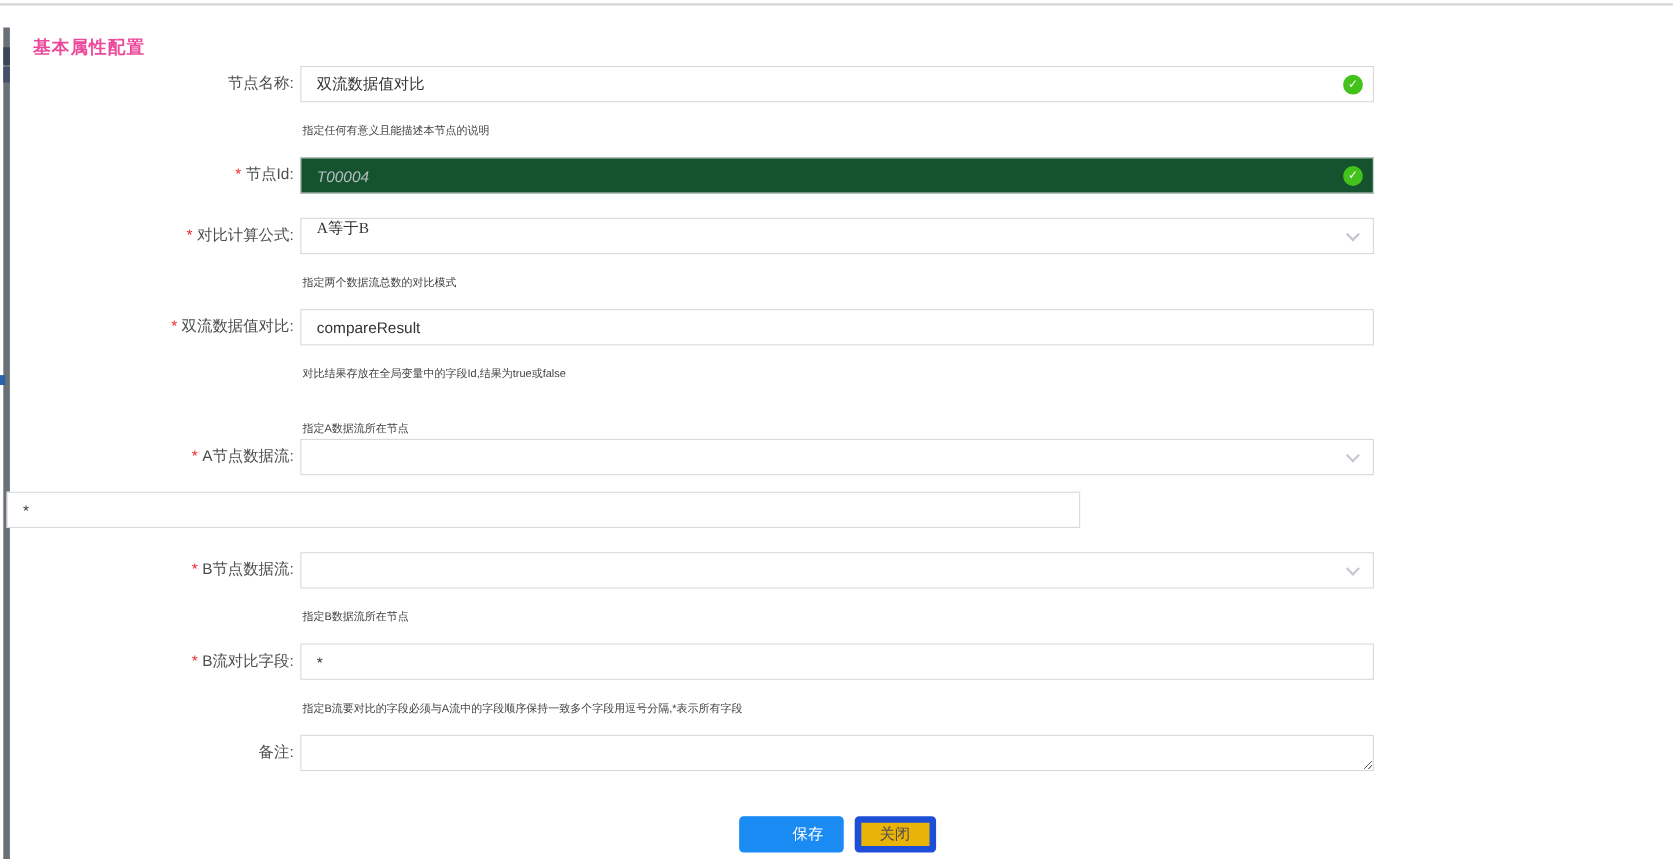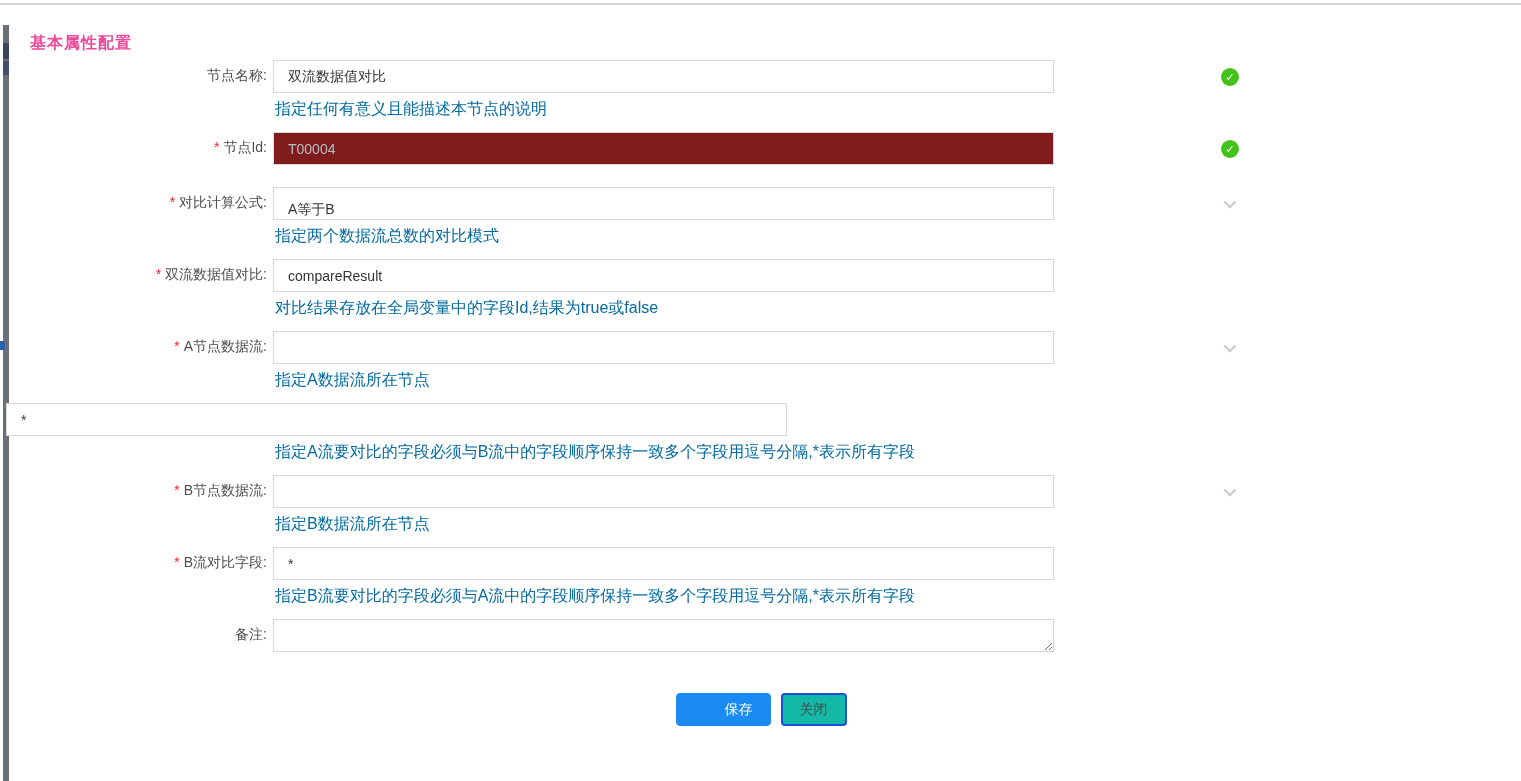--- a/index.html
+++ b/index.html
@@ -43,53 +43,54 @@
   .row { display: flex; align-items: flex-start; }
   .label-col {
     width: 267px; padding-top: 7px; padding-right: 0;
     text-align: right; font-size: 14px; color: #4d4d4d;
     white-space: nowrap;
     padding-left: 46px;
   }
   .req { color: #f5222d; margin-right: 4px; font-size: 14px; }
   .control-col { margin-left: 6px; width: 976px; position: relative; }
   .ctl {
-    width: 781px; height: 33px;
+    width: 976px; height: 33px;
     border: 1px solid #d9d9d9; border-radius: 0;
     background: #ffffff;
     font-size: 14px; color: #333333;
     padding: 0 36px 0 14px;
     outline: none;
     font-family: "Liberation Sans", "DejaVu Sans", sans-serif;
   }
   .ctl.disabled {
-    background: #7f1d1d; color: #b8bcc2;
+    background: #14532d; color: #b8bcc2; font-style: italic;
   }
   .select-box {
-    display: flex; align-items: flex-end;
+    display: flex; align-items: flex-start;
     cursor: pointer;
+    font-family: Liberation Serif, serif;
   }
   .select-box .sel-value { flex: 1; font-size: 14px; color: #333; }
   .chevron {
     position: absolute; right: 16px; top: 12px;
     width: 9px; height: 9px;
     border-right: 2px solid #c5c8ce; border-bottom: 2px solid #c5c8ce;
     transform: rotate(45deg) translateY(-2px);
   }
   .check-badge {
     position: absolute; right: 10px; top: 8px;
     width: 18px; height: 18px; border-radius: 50%;
     background: #42c21a; color: #ffffff;
     font-size: 11px; font-weight: bold;
     display: flex; align-items: center; justify-content: center;
     line-height: 1;
   }
   .helper {
-    margin-top: 7px; margin-left: 2px;
-    font-size: 16px; color: #0369a1;
+    margin-top: 18px; margin-left: 2px;
+    font-size: 10px; color: #404040;
     height: 17px; line-height: 17px;
   }
   textarea.ctl {
     height: 33px; min-height: 33px;
     padding-top: 7px; resize: both; display: block;
   }
   .remarks-item { margin-bottom: 41px; }
   .btn-row {
     display: flex; justify-content: center; align-items: center;
     width: 976px; margin-left: 273px; gap: 10px;
@@ -97,21 +98,21 @@
   .btn {
     height: 33px; padding: 0 17px;
     border-radius: 4px; font-size: 14px;
     cursor: pointer;
     font-family: "Liberation Sans", "DejaVu Sans", sans-serif;
   }
   .btn-primary {
     background: #1b8bf4; border: 1px solid #1b8bf4; color: #ffffff; padding-left: 48px;
   }
   .btn-default {
-    background: #14b8a6; border: 2px solid #1d4ed8; color: #4d4d4d;
+    background: #eab308; border: 6px solid #1d4ed8; color: #4d4d4d;
   }
 </style>
 </head>
 <body>
 
 <div class="top-border"></div>
 <div class="left-strip">
   <div class="seg-a"></div>
   <div class="seg-b"></div>
   <div class="seg-c"></div>
@@ -178,47 +179,44 @@
     <div class="row">
         <div class="label-col"></div>
       <div class="control-col">
           <div class="helper">对比结果存放在全局变量中的字段Id,结果为true或false</div>
         </div>
     </div>
   </div>
 
   <div class="form-item">
     <div class="row">
+        <div class="label-col"></div>
+      <div class="control-col">
+          <div class="helper">指定A数据流所在节点</div>
+        </div>
+    </div>
+    <div class="row">
       <div class="label-col"><span class="req">*</span><span>A节点数据流:</span></div>
       <div class="control-col">
         <div class="ctl select-box">
           <span class="sel-value"></span>
         </div>
         <span class="chevron"></span>
       </div>
     </div>
-    <div class="row">
-        <div class="label-col"></div>
-      <div class="control-col">
-          <div class="helper">指定A数据流所在节点</div>
-        </div>
-    </div>
   </div>
 
   <div class="form-item">
     <div class="row">
       <div class="control-col">
         <input class="ctl" type="text" value="*" style="">
       </div>
     </div>
     <div class="row">
         <div class="label-col"></div>
-      <div class="control-col">
-          <div class="helper">指定A流要对比的字段必须与B流中的字段顺序保持一致多个字段用逗号分隔,*表示所有字段</div>
-        </div>
     </div>
   </div>
 
   <div class="form-item">
     <div class="row">
       <div class="label-col"><span class="req">*</span><span>B节点数据流:</span></div>
       <div class="control-col">
         <div class="ctl select-box">
           <span class="sel-value"></span>
         </div>

